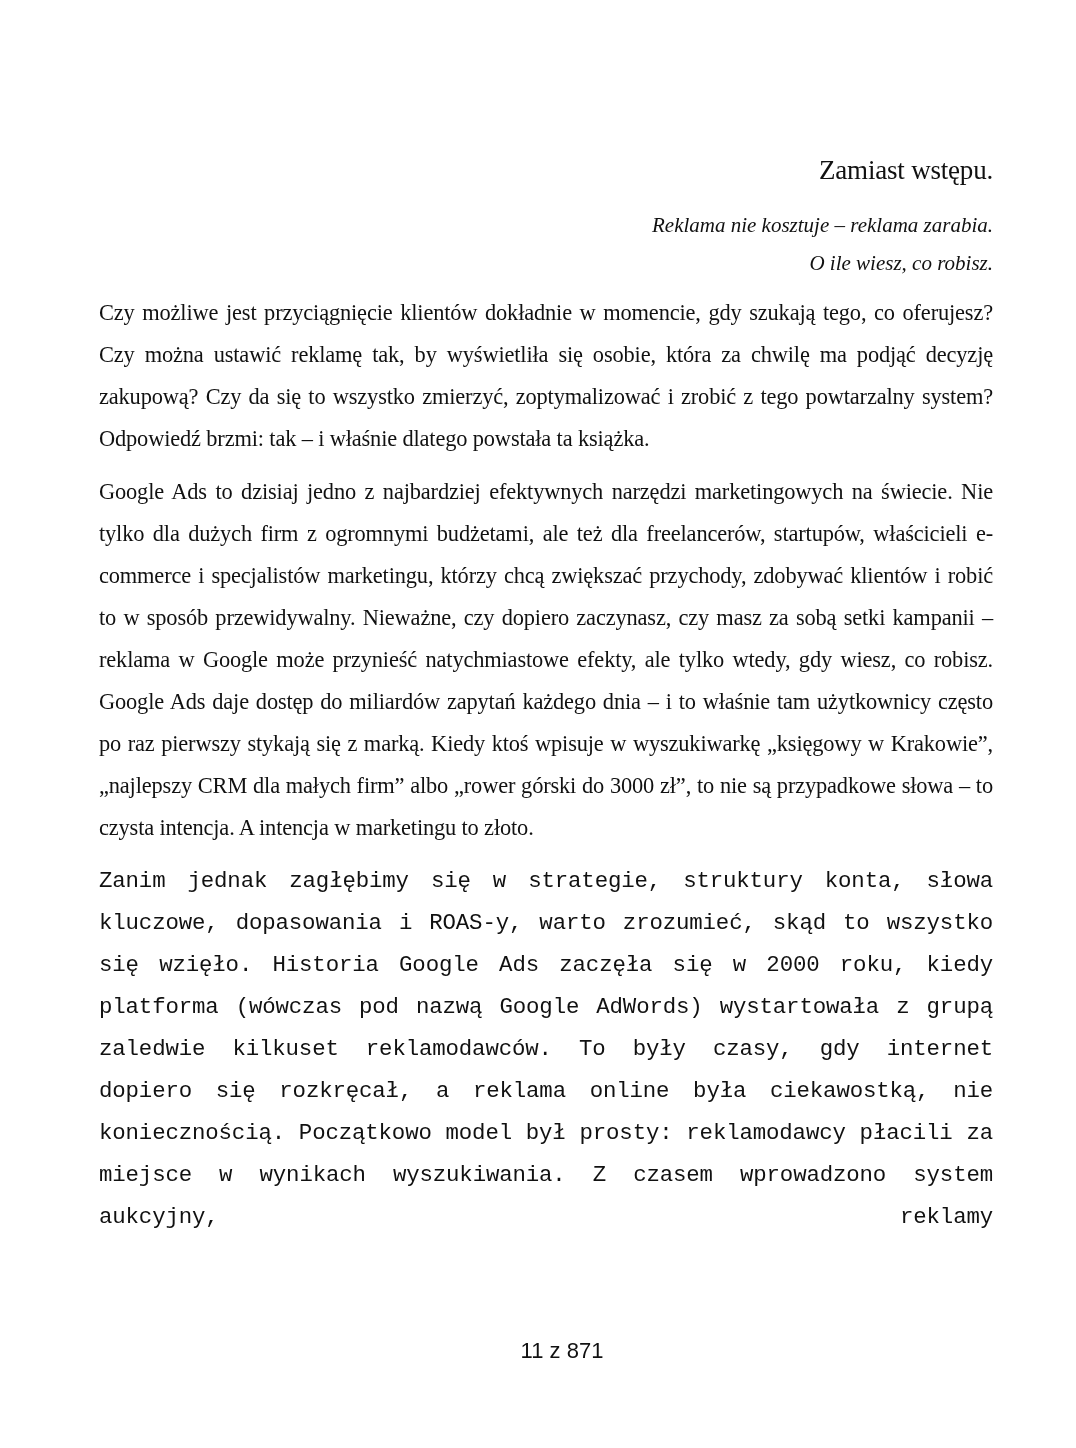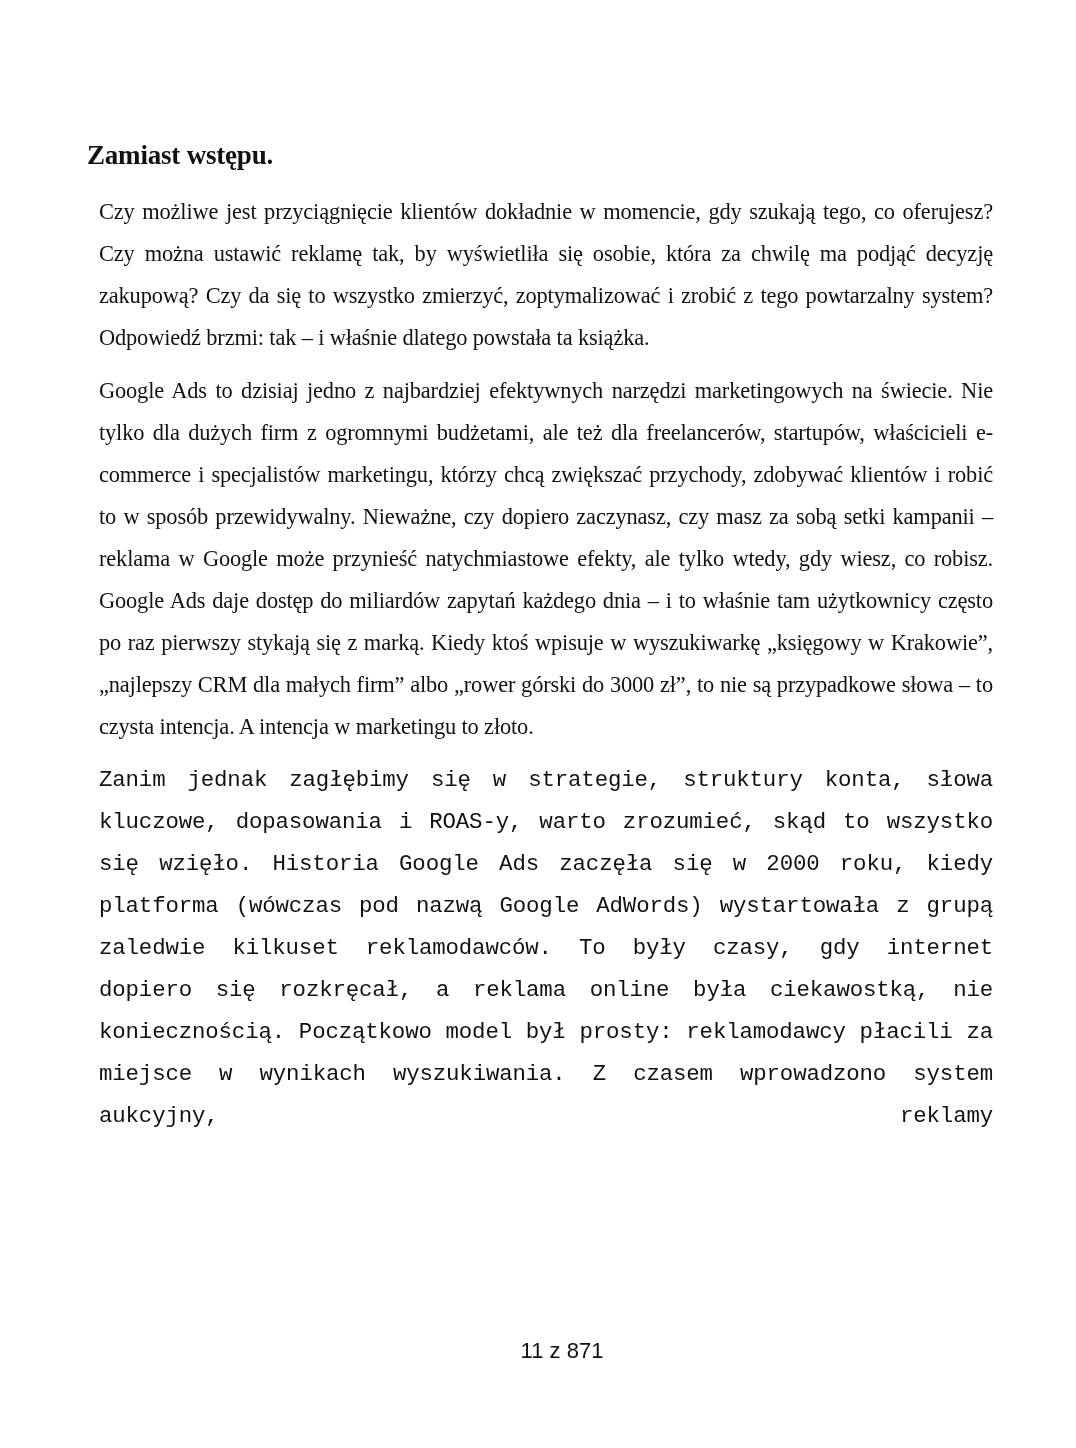--- a/index.html
+++ b/index.html
@@ -15,25 +15,25 @@
       color: #111111;
     }
     .page {
       position: absolute;
       left: 87px;
       top: 135px;
       width: 906px;
       font-family: "Liberation Serif", "DejaVu Serif", serif;
     }
     .chapter-title {
-      text-align: left;
-      font-weight: bold;
+      text-align: right;
+      font-weight: normal;
       font-size: 27px;
       line-height: 40px;
-      margin: 0 0 16px 0;
+      margin: 15px 0 16px 0;
       letter-spacing: -0.2px;
     }
     .epigraph {
       text-align: right;
       font-style: italic;
       font-size: 21px;
       line-height: 38px;
       margin: 0 0 10px 0;
     }
     .epigraph-line {
@@ -63,20 +63,22 @@
       margin-left: 24px;
     }
   </style>
 </head>
 <body>
 
 <div class="page">
   <h1 class="chapter-title">Zamiast wstępu.</h1>
 
   <div class="epigraph">
+    <span class="epigraph-line">Reklama nie kosztuje – reklama zarabia.</span>
+    <span class="epigraph-line">O ile wiesz, co robisz.</span>
   </div>
 
   <p class="paragraph">Czy możliwe jest przyciągnięcie klientów dokładnie w momencie, gdy szukają tego, co oferujesz? Czy można ustawić reklamę tak, by wyświetliła się osobie, która za chwilę ma podjąć decyzję zakupową? Czy da się to wszystko zmierzyć, zoptymalizować i zrobić z tego powtarzalny system? Odpowiedź brzmi: tak – i właśnie dlatego powstała ta książka.</p>
   <p class="paragraph">Google Ads to dzisiaj jedno z najbardziej efektywnych narzędzi marketingowych na świecie. Nie tylko dla dużych firm z ogromnymi budżetami, ale też dla freelancerów, startupów, właścicieli e-commerce i specjalistów marketingu, którzy chcą zwiększać przychody, zdobywać klientów i robić to w sposób przewidywalny. Nieważne, czy dopiero zaczynasz, czy masz za sobą setki kampanii – reklama w Google może przynieść natychmiastowe efekty, ale tylko wtedy, gdy wiesz, co robisz. Google Ads daje dostęp do miliardów zapytań każdego dnia – i to właśnie tam użytkownicy często po raz pierwszy stykają się z marką. Kiedy ktoś wpisuje w wyszukiwarkę „księgowy w Krakowie”, „najlepszy CRM dla małych firm” albo „rower górski do 3000 zł”, to nie są przypadkowe słowa – to czysta intencja. A intencja w marketingu to złoto.</p>
   <p class="paragraph last">Zanim jednak zagłębimy się w strategie, struktury konta, słowa kluczowe, dopasowania i ROAS-y, warto zrozumieć, skąd to wszystko się wzięło. Historia Google Ads zaczęła się w 2000 roku, kiedy platforma (wówczas pod nazwą Google AdWords) wystartowała z grupą zaledwie kilkuset reklamodawców. To były czasy, gdy internet dopiero się rozkręcał, a reklama online była ciekawostką, nie koniecznością. Początkowo model był prosty: reklamodawcy płacili za miejsce w wynikach wyszukiwania. Z czasem wprowadzono system aukcyjny, reklamy</p>
 </div>
 
 <div class="page-indicator">11 z 871</div>
 
 </body></html>

